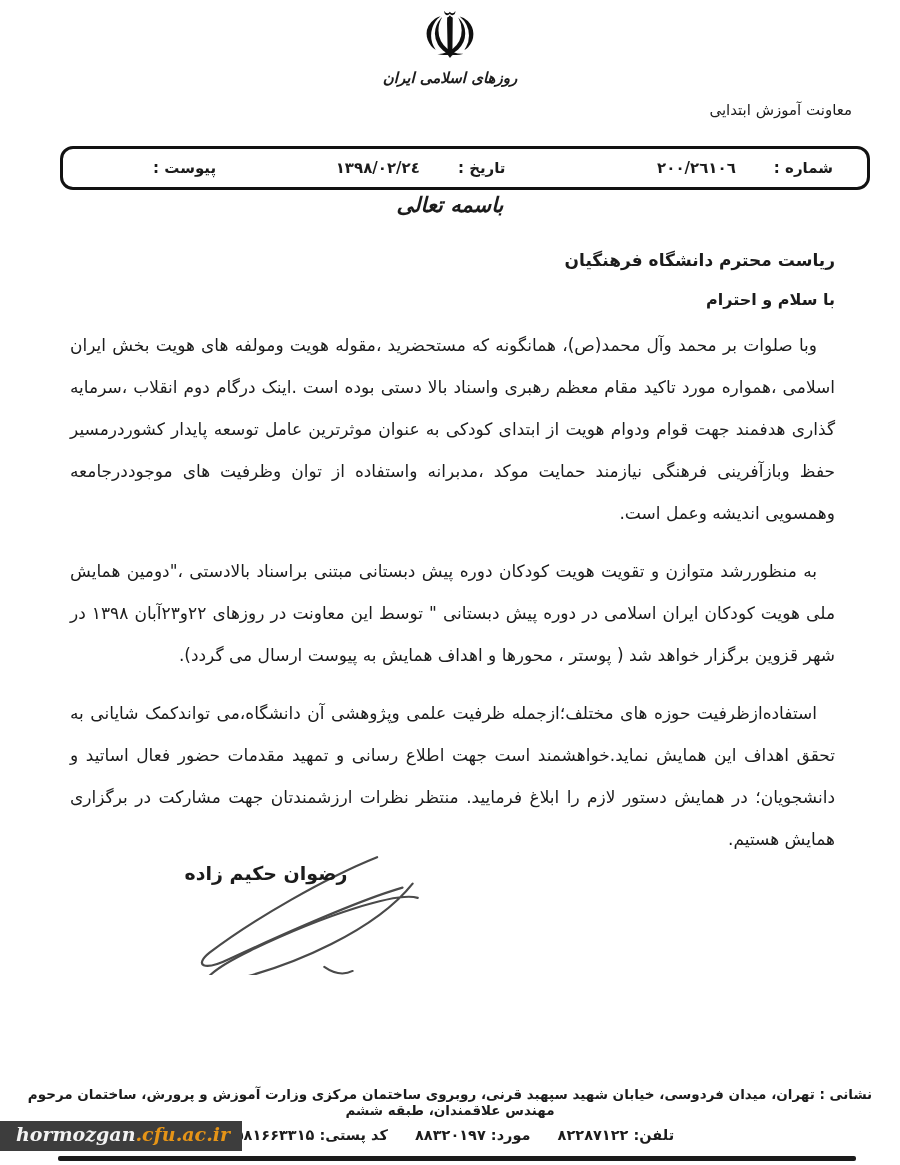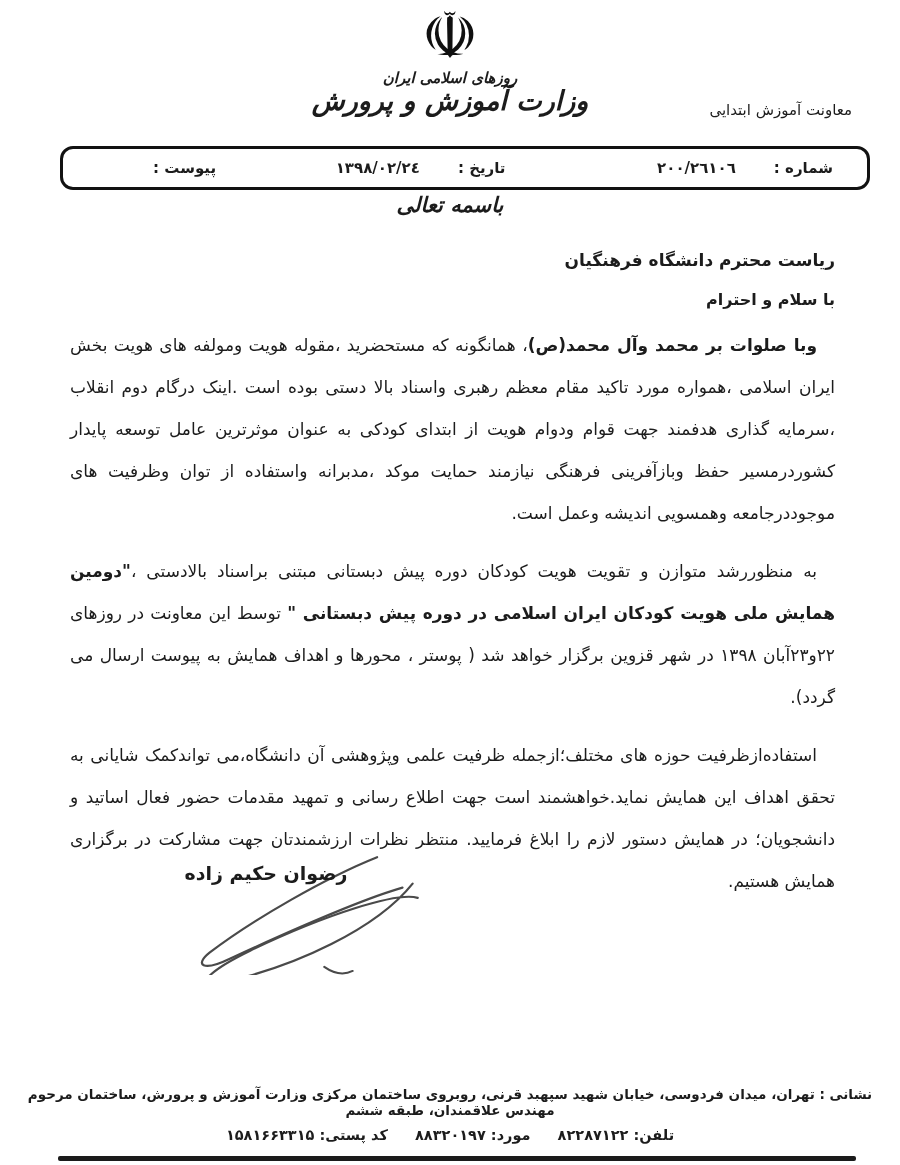--- a/index.html
+++ b/index.html
@@ -28,21 +28,21 @@
   .besmele{position:absolute;top:193px;left:0;width:100%;text-align:center;
     font-size:21px;font-weight:bold;font-style:italic;}
   
   .content{position:absolute;top:240px;right:65px;left:70px;}
   .recipient div{font-weight:bold;line-height:40px;}
   .recipient .r1{font-size:18px;}
   .recipient .r2{font-size:17px;}
   .recipient .r3{font-size:16px;}
   .letter-body{margin-top:4px;font-size:17px;text-align:justify;}
   .letter-body p{margin:0 0 16px 0;line-height:42px;text-indent:18px;}
-  .letter-body .b{font-weight:bold;}
+  .letter-body .b{font-weight:normal;}
   
   .sig-wrap{position:absolute;top:862px;left:148px;width:236px;text-align:center;}
   .sig-name{font-size:19px;font-weight:bold;margin-bottom:16px;}
   .sig-title{font-size:17.5px;font-weight:bold;}
   .sig-svg{position:absolute;top:843px;left:168px;width:276px;height:132px;}
   
   .footer-address{position:absolute;top:1086px;left:15px;right:15px;text-align:center;
     font-size:13.5px;font-weight:bold;}
   .footer-contacts{position:absolute;top:1127px;left:0;width:100%;text-align:center;
     font-size:14.5px;font-weight:bold;}
@@ -56,21 +56,20 @@
     background:#1b1b1b;border-radius:2px;}
 </style>
 </head>
 <body>
 
 <div class="page">
 
   <div class="letterhead">
     <div class="emblem">☫</div>
     <div class="republic-line">روزهای اسلامی ایران</div>
-    <div class="ministry-line">وزارت آموزش و پرورش</div>
   </div>
   <div class="dept-line">معاونت آموزش ابتدایی</div>
 
   <div class="refbox">
     <div class="ref-cell num">
       <span>شماره :</span>
       <span class="ref-value">٢٠٠/٢٦١٠٦</span>
     </div>
     <div class="ref-cell date">
       <span>تاریخ :</span>
@@ -113,15 +112,18 @@
     <span class="pair">
       <span>مورد:</span>
       <span>۸۸۳۲۰۱۹۷</span>
     </span>
     <span class="pair">
       <span>کد پستی:</span>
       <span>۱۵۸۱۶۶۳۳۱۵</span>
     </span>
   </div>
 
+  <div class="watermark" style="background-color: rgb(61, 61, 61);">
+    <span>hormozgan</span><span style="color: rgb(229, 148, 23);">.cfu.ac.ir</span>
+  </div>
 
   <div class="bottom-bar"></div>
 </div>
 
 </body></html>

